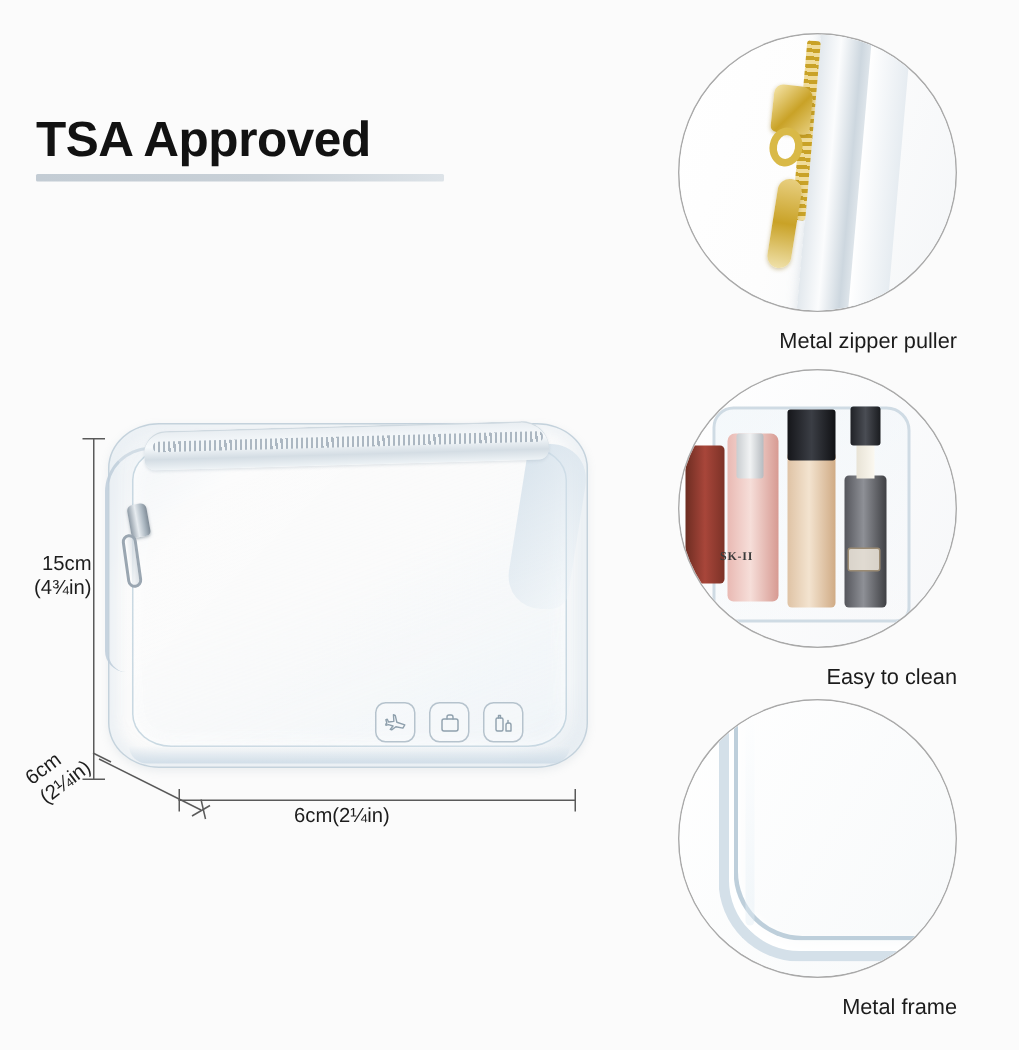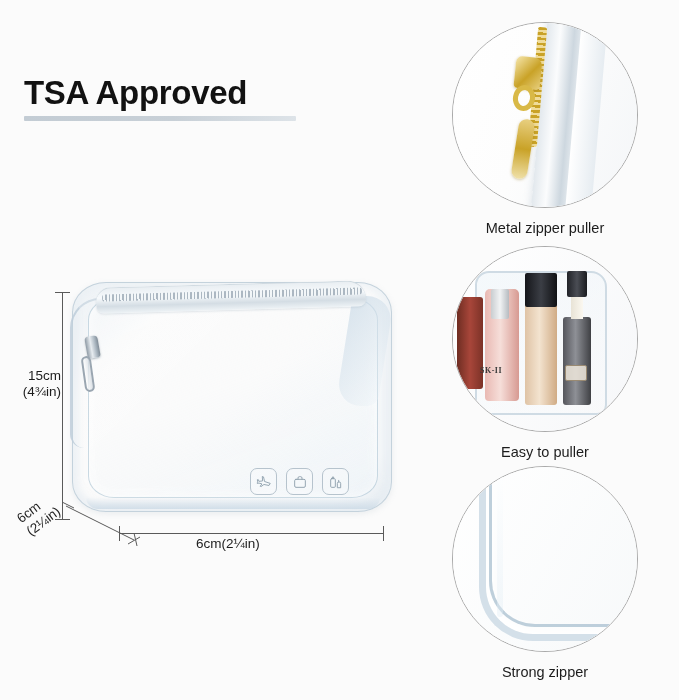--- a/index.html
+++ b/index.html
@@ -147,21 +147,21 @@
   .callout{ position:absolute; left:452px; width:186px; }
   #callout-1{ top:22px; }
   #callout-2{ top:246px; }
   #callout-3{ top:466px; }
   .callout-circle{
     position:relative; width:186px; height:186px;
     border-radius:50%; border:1px solid #a9a9a9;
     overflow:hidden; background:#ffffff;
   }
   .callout-caption{
-    margin-top:12px; text-align:center;
+    margin-top:12px; text-align:right;
     font-size:14.5px; color:#1c1c1c;
   }
 
   
   .c1-bg{ position:absolute; inset:0; background:linear-gradient(110deg,#ffffff 0%,#fdfdfd 45%,#f4f6f8 100%); }
   .c1-tape{
     position:absolute; left:86px; top:-10px; width:40px; height:210px;
     background:linear-gradient(to right,#e2e8ed,#fbfcfd 35%,#cdd7df 70%,#eef2f5);
     transform:rotate(5deg);
     box-shadow:0 0 8px rgba(180,195,208,.45);
@@ -349,26 +349,26 @@
       <div class="bottle b-pink"></div>
       <div class="b-pink-cap"></div>
       <div class="bottle b-nude"></div>
       <div class="b-nude-cap"></div>
       <div class="bottle b-grey"></div>
       <div class="b-grey-neck"></div>
       <div class="b-grey-cap"></div>
       <div class="c2-label-sk">SK-II</div>
       <div class="c2-label-dior"></div>
     </div>
-    <div class="callout-caption">Easy to puller</div>
+    <div class="callout-caption">Easy to clean</div>
   </div>
 
   <div class="callout" id="callout-3">
     <div class="callout-circle">
       <div class="c3-bg"></div>
       <div class="c3-frame"></div>
       <div class="c3-frame2"></div>
       <div class="c3-sheen"></div>
     </div>
-    <div class="callout-caption">Strong zipper</div>
+    <div class="callout-caption">Metal frame</div>
   </div>
 
 </div>
 
 </body></html>

